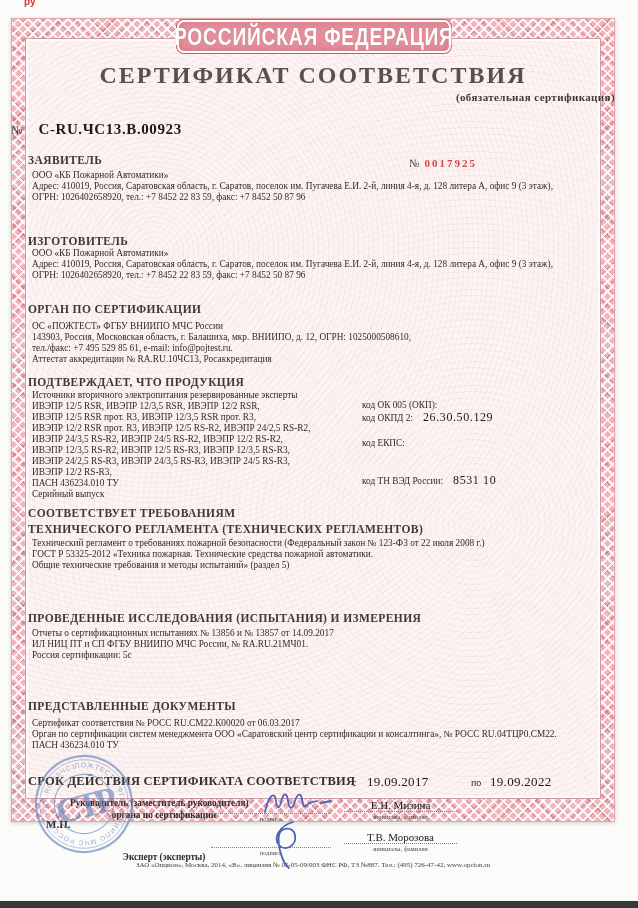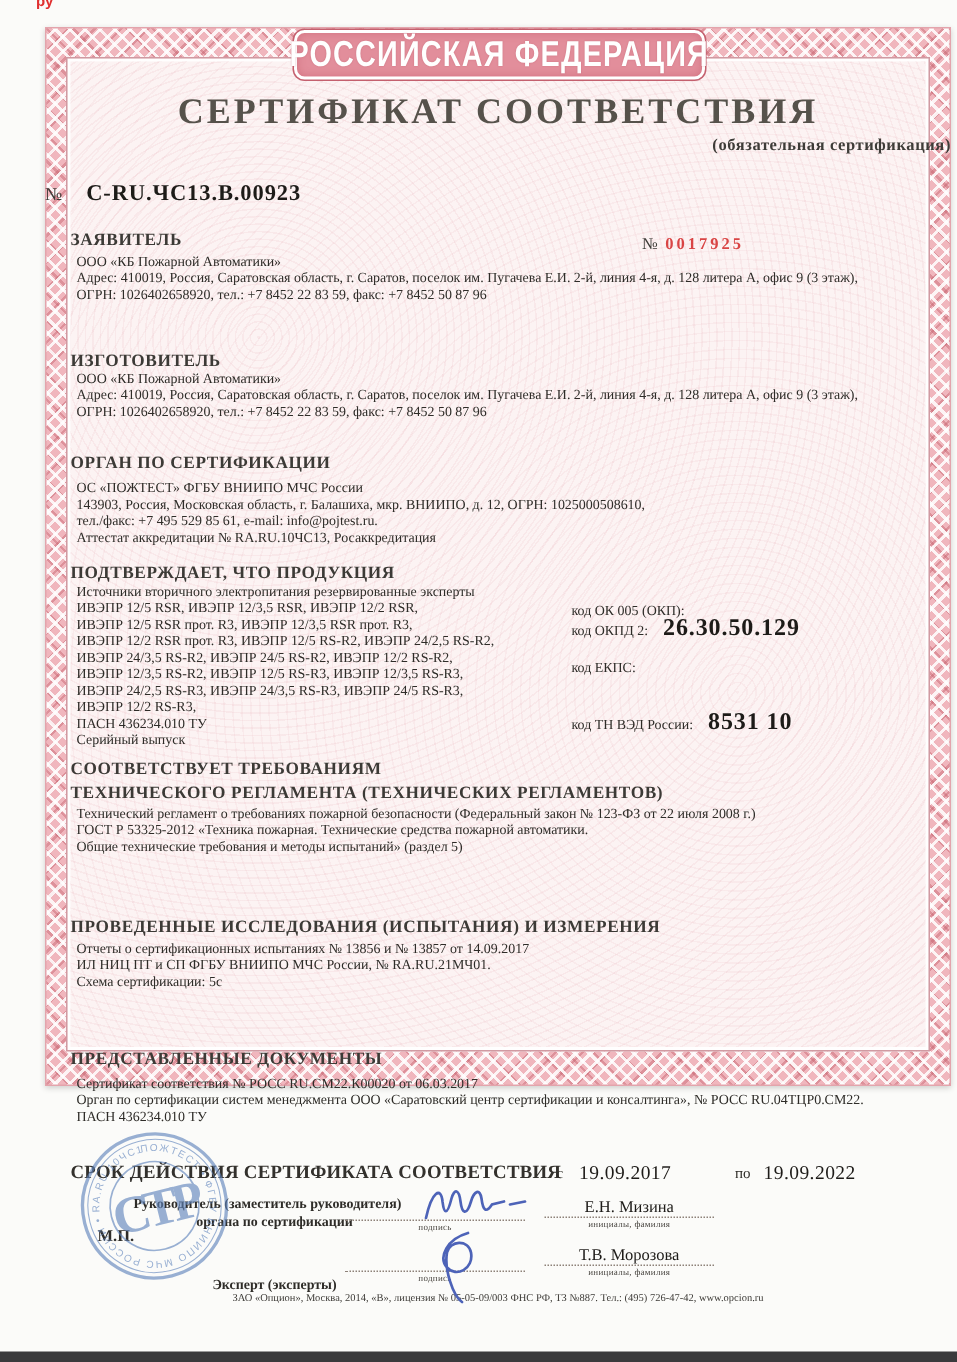--- a/index.html
+++ b/index.html
@@ -5,21 +5,21 @@
   * { margin:0; padding:0; box-sizing:border-box; }
   html,body { width:638px; height:908px; }
   body {
     position:relative;
     background:#fbfbf9;
     font-family:"Liberation Serif", serif;
     overflow:hidden;
   }
   
   .page {
-    position:absolute; left:30px; top:18px; width:604px; height:706px;
+    position:absolute; left:11px; top:18px; width:604px; height:804px;
     background-color:#f0b6bd;
     background-image:
       repeating-linear-gradient(45deg, rgba(255,255,255,0) 0 5px, rgba(255,255,255,.85) 5px 7px),
       repeating-linear-gradient(135deg, rgba(255,255,255,0) 0 5px, rgba(255,255,255,.85) 5px 7px),
       repeating-linear-gradient(45deg, rgba(198,100,112,0) 0 11px, rgba(198,100,112,.45) 11px 12.5px),
       repeating-linear-gradient(135deg, rgba(198,100,112,0) 0 11px, rgba(198,100,112,.45) 11px 12.5px);
     box-shadow:0 1px 4px rgba(0,0,0,.18), inset 0 0 0 1px #e3a4ac;
   }
   .inner {
     position:absolute; left:14px; right:14px; top:20px; bottom:23px;
@@ -67,21 +67,21 @@
     position:absolute; left:21px; font-size:9.3px; line-height:11.4px;
     color:#2e2c28; white-space:nowrap; width:566px; overflow:hidden;
   }
   .blank-no { position:absolute; left:398px; top:135px; white-space:nowrap; }
   .blank-no .ns { font-size:11px; color:#3e3c38; margin-right:5px; }
   .blank-no .val {
     font-family:Liberation Serif, serif; font-size:11px;
     color:#d94545; letter-spacing:2px; font-weight:bold;
   }
   .code-line { position:absolute; left:351px; font-size:9.3px; color:#2e2c28; white-space:nowrap; }
-  .code-line .cv { font-size:16px; color:#1d1b18; letter-spacing:.6px; margin-left:10px;font-weight:bold; }
+  .code-line .cv { font-size:12px; color:#1d1b18; letter-spacing:.6px; margin-left:10px; }
   
   .validity-h { position:absolute; left:17px; top:756px; font-weight:bold; font-size:12.5px; color:#33312d; letter-spacing:.2px; white-space:nowrap;}
   .vlabel { position:absolute; font-size:10px; color:#2e2c28; }
   .vdate  { position:absolute; font-size:13px; color:#1d1b18; letter-spacing:.3px; }
   
   .role { position:absolute; left:73px; width:160px; text-align:center; font-weight:bold; font-size:9.3px; line-height:11.5px; color:#2e2c28; }
   .sig-line { position:absolute; height:13px; border-bottom:1px dotted #8d8179; }
   .cap { position:absolute; text-align:center; font-size:6px; color:#4a4742; letter-spacing:.2px; }
   .pname { position:absolute; font-size:11px; color:#1d1b18; text-align:center; white-space:nowrap; }
   .mp { position:absolute; left:35px; top:800px; font-weight:bold; font-size:11px; color:#2e2c28; }
@@ -161,21 +161,21 @@
 
   <div class="h" style="top:489px">СООТВЕТСТВУЕТ ТРЕБОВАНИЯМ</div>
   <div class="h" style="top:505px">ТЕХНИЧЕСКОГО РЕГЛАМЕНТА (ТЕХНИЧЕСКИХ РЕГЛАМЕНТОВ)</div>
   <div class="t" style="top:520px">Технический регламент о требованиях пожарной безопасности (Федеральный закон № 123-ФЗ от 22 июля 2008 г.)</div>
   <div class="t" style="top:531px">ГОСТ Р 53325-2012 «Техника пожарная. Технические средства пожарной автоматики.</div>
   <div class="t" style="top:542px">Общие технические требования и методы испытаний» (раздел 5)</div>
 
   <div class="h" style="top:594px">ПРОВЕДЕННЫЕ ИССЛЕДОВАНИЯ (ИСПЫТАНИЯ) И ИЗМЕРЕНИЯ</div>
   <div class="t" style="top:610px">Отчеты о сертификационных испытаниях № 13856 и № 13857 от 14.09.2017</div>
   <div class="t" style="top:621px">ИЛ НИЦ ПТ и СП ФГБУ ВНИИПО МЧС России, № RA.RU.21МЧ01.</div>
-  <div class="t" style="top:632px">Схема сертификации: 5с</div>
+  <div class="t" style="top:632px">Россия сертификации: 5с</div>
 
   <div class="h" style="top:682px">ПРЕДСТАВЛЕННЫЕ ДОКУМЕНТЫ</div>
   <div class="t" style="top:700px">Сертификат соответствия № РОСС RU.СМ22.К00020 от 06.03.2017</div>
   <div class="t" style="top:711px">Орган по сертификации систем менеджмента ООО «Саратовский центр сертификации и консалтинга», № РОСС RU.04ТЦР0.СМ22.</div>
   <div class="t" style="top:722px">ПАСН 436234.010 ТУ</div>
 
   <div class="validity-h">СРОК ДЕЙСТВИЯ СЕРТИФИКАТА СООТВЕТСТВИЯ</div>
   <div class="vlabel" style="left:341px;top:759px">с</div>
   <div class="vdate" style="left:356px;top:756px">19.09.2017</div>
   <div class="vlabel" style="left:460px;top:759px">по</div>

